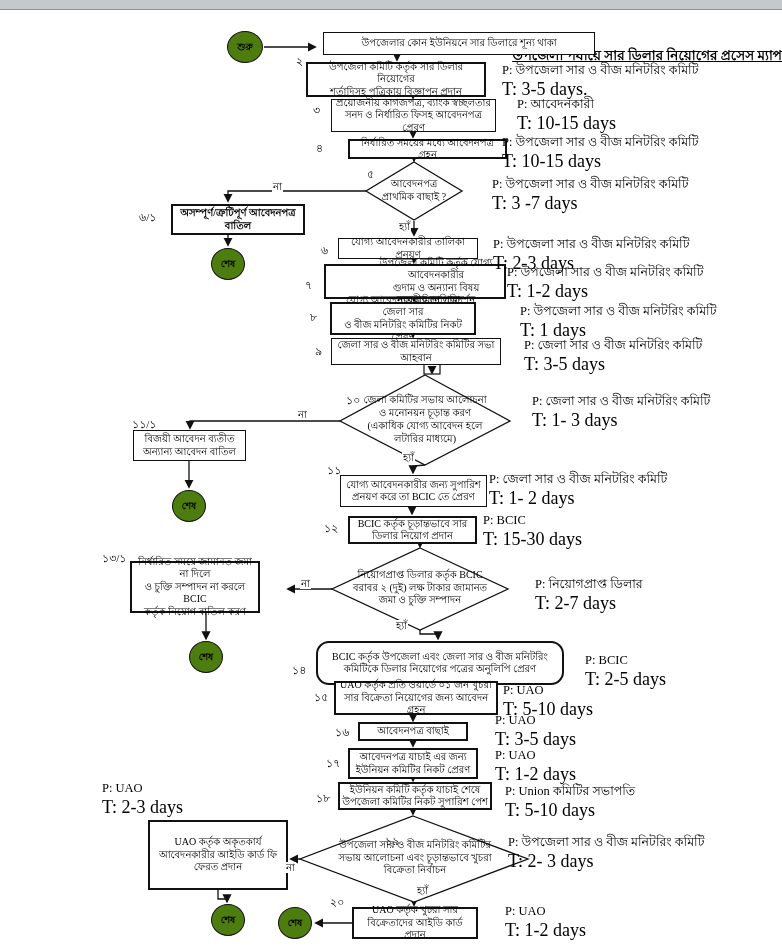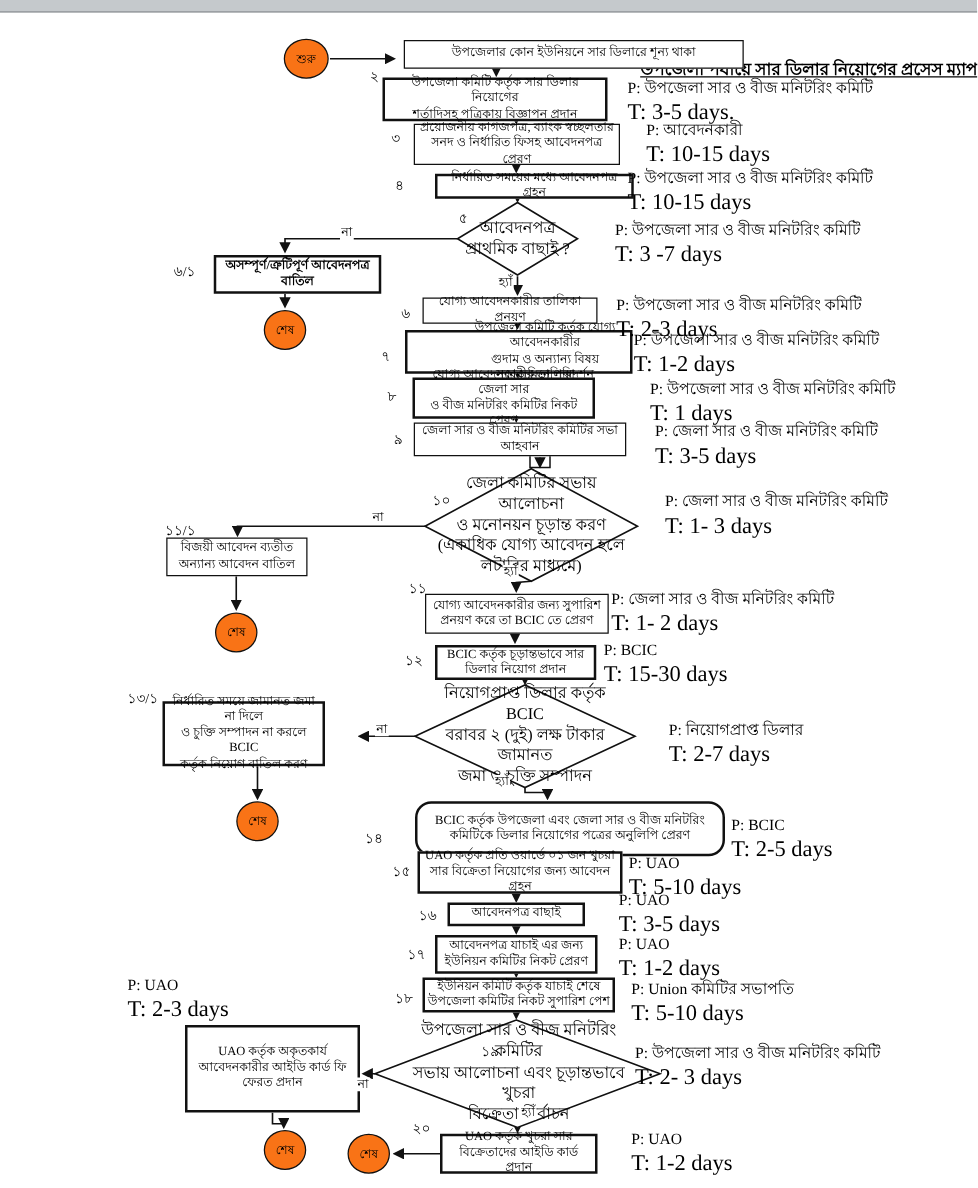--- a/index.html
+++ b/index.html
@@ -8,24 +8,24 @@
   .topbar{position:absolute;left:0;top:0;width:782px;height:10px;
           background:#c5c9cc;border-bottom:1px solid #8e9296;box-sizing:border-box;}
   .title{position:absolute;top:12px;left:0;width:100%;text-align:right;
          font-size:13.5px;font-weight:bold;text-decoration:underline;margin-top:33px;}
   .wires{position:absolute;left:0;top:0;width:782px;height:950px;}
   .box{position:absolute;border:1.3px solid #111;background:#fff;box-sizing:border-box;
        display:flex;align-items:center;justify-content:center;text-align:center;
        font-size:10px;line-height:1.25;white-space:pre-line;padding:1px 2px;}
   .b2{border-width:2px;}
   .dtext{position:absolute;display:flex;align-items:center;justify-content:center;
-         text-align:center;font-size:13px;line-height:1.28;white-space:pre-line;}
-  .oval{position:absolute;border:1.5px solid #111;border-radius:50%;background:#f97316;
+         text-align:center;font-size:10px;line-height:1.28;white-space:pre-line;}
+  .oval{position:absolute;border:1.5px solid #111;border-radius:50%;background:#4d7c0f;
         box-sizing:border-box;display:flex;align-items:center;justify-content:center;
-        font-size:9.5px;}
+        font-size:9.5px;font-weight:bold;}
   .num{position:absolute;font-size:11px;}
   .lbl{position:absolute;font-size:10px;background:#fff;padding:0 1px;line-height:1.1;}
   .ann{position:absolute;line-height:1.28;}
   .ann .p{font-size:12.5px;}
   .ann .t{font-size:18px;}
 </style>
 </head>
 <body>
 
 <div class="canvas">
@@ -123,21 +123,21 @@
   <div class="box" style="left:340px;top:475px;width:147px;height:32px;">যোগ্য আবেদনকারীর জন্য সুপারিশ
 প্রনয়ণ করে তা BCIC তে প্রেরণ</div>
   <div class="box b2" style="left:348px;top:516px;width:129px;height:28px;">BCIC কর্তৃক চূড়ান্তভাবে সার
 ডিলার নিয়োগ প্রদান</div>
   <div class="dtext" style="left:340px;top:568px;width:160px;height:40px;">নিয়োগপ্রাপ্ত ডিলার কর্তৃক BCIC
 বরাবর ২ (দুই)  লক্ষ টাকার জামানত
 জমা ও চুক্তি সম্পাদন</div>
   <div class="box b2" style="left:130px;top:561px;width:130px;height:52px;">নির্ধারিত সময়ে জামানত জমা না দিলে
 ও চুক্তি সম্পাদন না করলে BCIC
 কর্তৃক নিয়োগ বাতিল করণ</div>
-  <div class="box b2" style="left:332px;top:641px;width:248px;height:44px;border-radius:13px;">BCIC কর্তৃক উপজেলা এবং জেলা সার ও বীজ মনিটরিং
+  <div class="box b2" style="left:316px;top:641px;width:248px;height:44px;border-radius:13px;">BCIC কর্তৃক উপজেলা এবং জেলা সার ও বীজ মনিটরিং
 কমিটিকে ডিলার নিয়োগের পত্রের অনুলিপি প্রেরণ</div>
   <div class="box b2" style="left:334px;top:681px;width:164px;height:34px;">UAO কর্তৃক প্রতি ওয়ার্ডে ০১ জন খুচরা
 সার বিক্রেতা নিয়োগের জন্য আবেদন গ্রহন</div>
   <div class="box b2" style="left:358px;top:722px;width:110px;height:19px;">আবেদনপত্র বাছাই</div>
   <div class="box b2" style="left:348px;top:748px;width:130px;height:31px;">আবেদনপত্র যাচাই এর জন্য
 ইউনিয়ন কমিটির নিকট প্রেরণ</div>
   <div class="box b2" style="left:338px;top:782px;width:154px;height:28px;">ইউনিয়ন কমিটি কর্তৃক যাচাই শেষে
 উপজেলা কমিটির নিকট সুপারিশ পেশ</div>
   <div class="dtext" style="left:330px;top:838px;width:170px;height:40px;">উপজেলা সার ও বীজ মনিটরিং কমিটির
 সভায় আলোচনা এবং চূড়ান্তভাবে খুচরা

